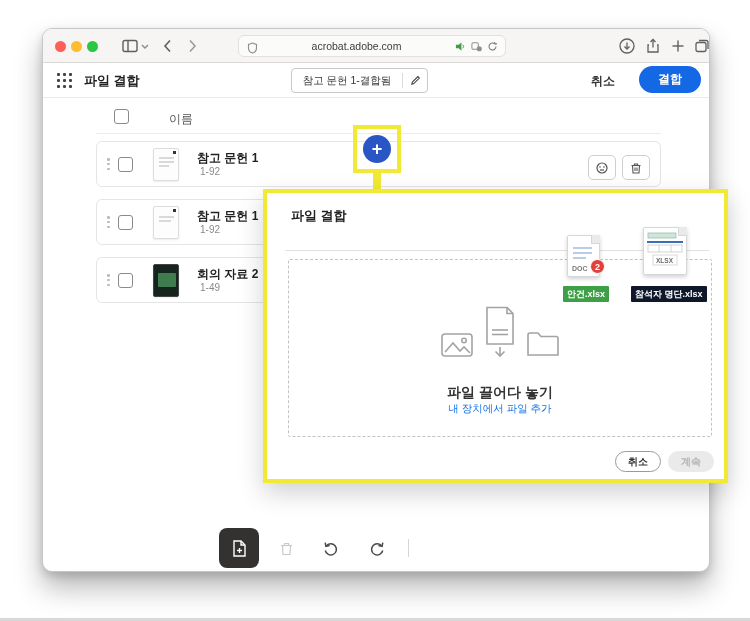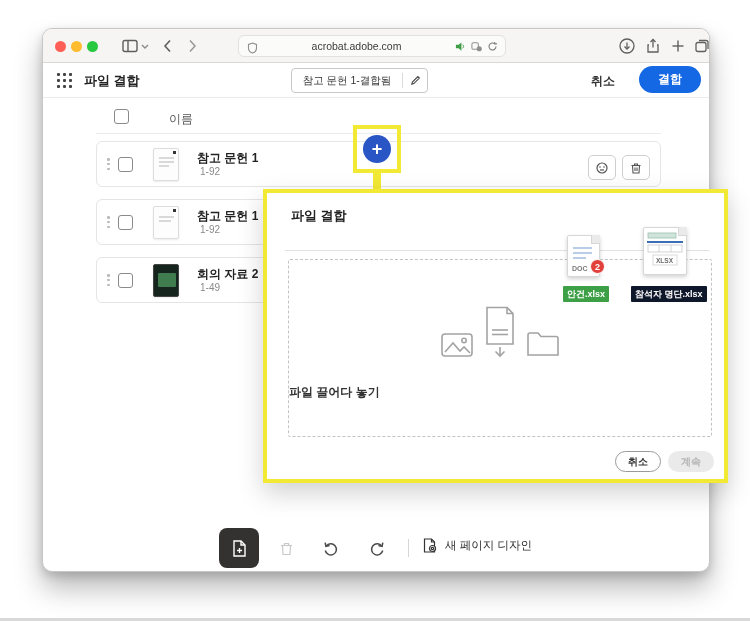--- a/index.html
+++ b/index.html
@@ -72,21 +72,21 @@
   
   .popup { position:absolute; left:220px; top:160px; width:465px; height:294px; background:#fff;
     border:4px solid #f2e935; box-shadow:0 10px 24px rgba(0,0,0,.18); }
   .pop-title { position:absolute; left:24px; top:14px; font-size:13px; font-weight:bold; color:#222; }
   .pop-tabs { position:absolute; left:24px; top:37px; display:flex; gap:17px; }
   .pop-tab { font-size:10.5px; color:#6e6e6e; padding-bottom:8px; }
   .pop-tab.active { color:#222; font-weight:bold; border-bottom:2.5px solid #2c2c2c; }
   .pop-tabline { position:absolute; left:18px; top:57px; width:424px; height:1px; background:#e1e1e1; }
   .dropzone { position:absolute; left:21px; top:66px; width:424px; height:178px; border:1.5px dashed #c3c3c3; border-radius:2px; }
   .dz-icons { position:absolute; left:50%; top:46px; transform:translateX(-50%); display:flex; align-items:flex-end; gap:6px; color:#a3a3a3; }
-  .dz-title { position:absolute; left:0; top:124px; width:100%; font-size:12px; font-weight:bold; color:#333; }
+  .dz-title { position:absolute; left:0; top:124px; width:100%; text-align:center; font-size:14px; font-weight:bold; color:#333; }
   .dz-link { position:absolute; left:0; top:142px; width:100%; text-align:center; font-size:10.5px; }
 
   .ficon { position:absolute; background:#fff; border:1px solid #d7d7d7; border-radius:2px;
     box-shadow:0 2px 4px rgba(0,0,0,.18); }
   .ficon .fold { position:absolute; right:-1px; top:-1px; width:9px; height:9px; background:#eaeaea;
     border-left:1px solid #d7d7d7; border-bottom:1px solid #d7d7d7; }
   .flabel { position:absolute; font-size:9px; font-weight:bold; color:#fff; padding:1.5px 4px; border-radius:1px; white-space:nowrap; }
   .badge { position:absolute; width:15px; height:15px; border-radius:50%; color:#fff; font-size:9px; font-weight:bold;
     display:flex; align-items:center; justify-content:center; border:1.5px solid #fff; }
 
@@ -305,20 +305,21 @@
               <line x1="12" y1="24" x2="28" y2="24"></line>
               <line x1="12" y1="28.5" x2="28" y2="28.5"></line>
             <line x1="20" y1="41" x2="20" y2="49"></line>
               <polyline points="15.5,45.5 20,50 24.5,45.5"></polyline>
           </svg>
           <svg width="34" height="28" viewBox="0 0 34 28" fill="none" stroke="#a3a3a3" stroke-width="1.6">
             <path d="M2 25 V5 a2 2 0 0 1 2-2 H12 L15 6.5 H30 a2 2 0 0 1 2 2 V25 Z"></path>
           </svg>
         </div>
         <div class="dz-title">파일 끌어다 놓기</div>
+        <div class="dz-link" style="color:#1473e6">내 장치에서 파일 추가</div>
       </div>
 
       <div class="ficon" style="left:300px;top:42px;width:33px;height:42px">
         <span class="fold"></span>
         <svg width="31" height="40" viewBox="0 0 31 40">
             <line x1="5" y1="12" x2="24" y2="12" stroke="#b9cde6" stroke-width="2"></line>
             <line x1="5" y1="17" x2="24" y2="17" stroke="#b9cde6" stroke-width="2"></line>
             <line x1="5" y1="22" x2="18" y2="22" stroke="#b9cde6" stroke-width="2"></line>
             <text x="4" y="35" font-size="7" fill="#7a7a7a" font-family="sans-serif" font-weight="bold">DOC</text>
           </svg>
@@ -365,25 +366,16 @@
           <polyline points="3.2,2.6 3.9,6.4 7.6,5.6"></polyline>
         </svg>
     </span>
     <span class="bt-ic" style="left:323px">
       <svg viewBox="0 0 17 17" fill="none" stroke="#4a4a4a" stroke-width="1.5">
           <path d="M12.8 6.2 A5.6 5.6 0 1 0 13.7 10.5"></path>
           <polyline points="13.8,2.6 13.1,6.4 9.4,5.6"></polyline>
         </svg>
     </span>
     <span class="bt-sep"></span>
-    <div class="newpage">
-      <svg viewBox="0 0 17 17" fill="none" stroke="#333" stroke-width="1.2">
-        <path d="M3.5 2 H10.5 L13.5 5 V15 H3.5 Z"></path>
-          <path d="M10.5 2 V5 H13.5"></path>
-          <circle cx="11.5" cy="11.5" r="3" fill="#fff"></circle>
-          <circle cx="11.5" cy="11.5" r="1.2"></circle>
-      </svg>
-      <span>새 페이지 디자인</span>
-    </div>
 
   </div>
   <div class="bottom-edge"></div>
 </div>
 
 </body></html>

